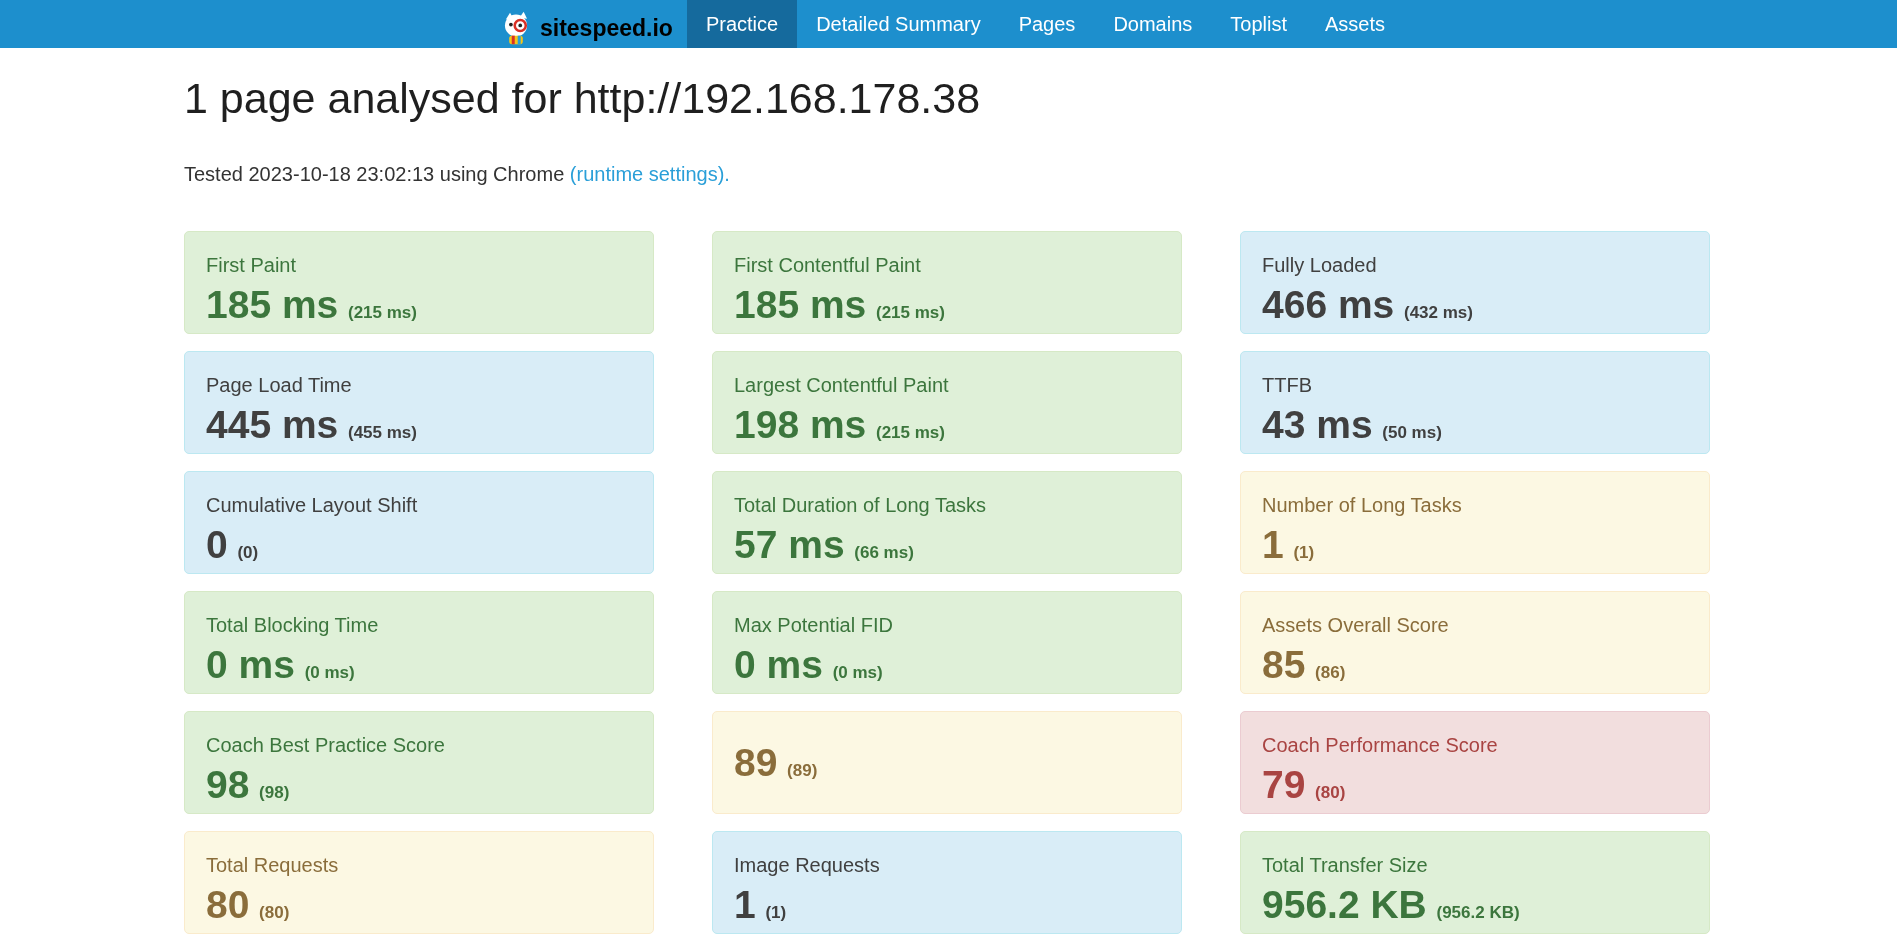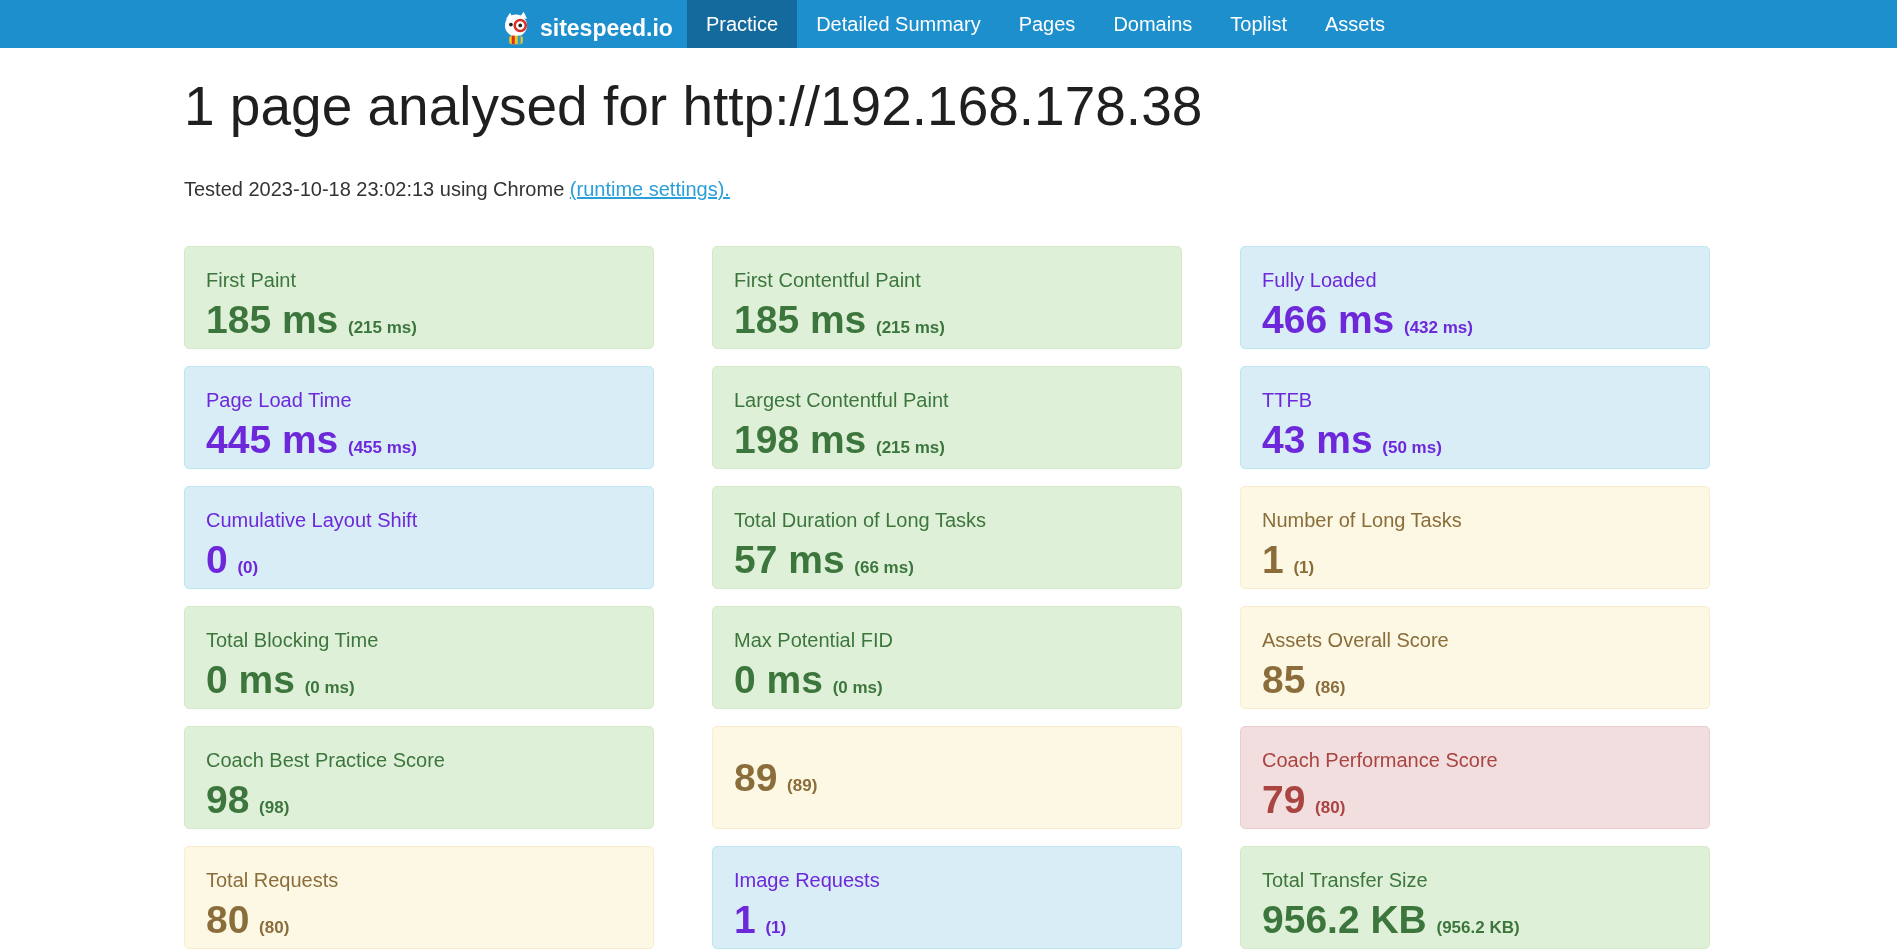--- a/index.html
+++ b/index.html
@@ -14,65 +14,65 @@
   .navbar {
     height: 48px;
     background: #1d8fcd;
     display: flex;
     align-items: stretch;
     justify-content: center;
   }
   .brand {
     display: flex; align-items: center;
     padding: 8px 14px 0 6px;
-    color: #ffffff; font-weight: bold; font-size: 23px;
+    color: #000000; font-weight: bold; font-size: 23px;
   }
   .brand svg { margin-right: 7px; }
   .nav-item {
     display: flex; align-items: center;
     padding: 0 19px;
     color: #fff; font-size: 20px;
     text-decoration: none;
     cursor: pointer;
   }
   .nav-item.active { background: #156a9d; }
   
   .container { margin-left: 184px; width: 1526px; }
   h1.page-title {
     margin: 26px 0 0 0;
-    font-size: 55px; font-weight: 400;
+    font-size: 43px; font-weight: 400;
     color: #1f1f1f;
     letter-spacing: 0;
   }
   p.tested-line {
     margin: 40px 0 0 0;
     font-size: 20px; color: #333;
   }
-  a.runtime-link { color: #2a9fd8; text-decoration: underline; cursor: pointer; }
+  a.runtime-link { color: #2a9fd8; cursor: pointer; }
   
   .grid {
     margin-top: 45px;
     display: grid;
     grid-template-columns: repeat(3, 470px);
     column-gap: 58px;
     row-gap: 17px;
   }
   .card {
     box-sizing: border-box;
     height: 103px;
     border-radius: 5px;
     border: 1px solid transparent;
     padding: 22px 8px 0 21px;
   }
   .card .card-label { font-size: 20px; line-height: 1.1; }
   .card .card-value { margin-top: 7px; }
   .card .big   { font-size: 39px; font-weight: bold; }
   .card .small { font-size: 17px; font-weight: bold; margin-left: 5px; }
   .card.success { background: #dff0d8; border-color: #d6e9c6; color: #3c763d; }
-  .card.info    { background: #d9edf7; border-color: #bce8f1; color: #6d28d9; }
+  .card.info    { background: #d9edf7; border-color: #bce8f1; color: #404040; }
   .card.warning { background: #fcf8e3; border-color: #faebcc; color: #8a6d3b; }
   .card.danger  { background: #f2dede; border-color: #ebccd1; color: #a94442; }
 </style>
 </head>
 <body>
 
 <div class="navbar">
   <div class="brand">
     <span style="display:flex;">
       <svg width="34" height="34" viewBox="0 0 40 40">

